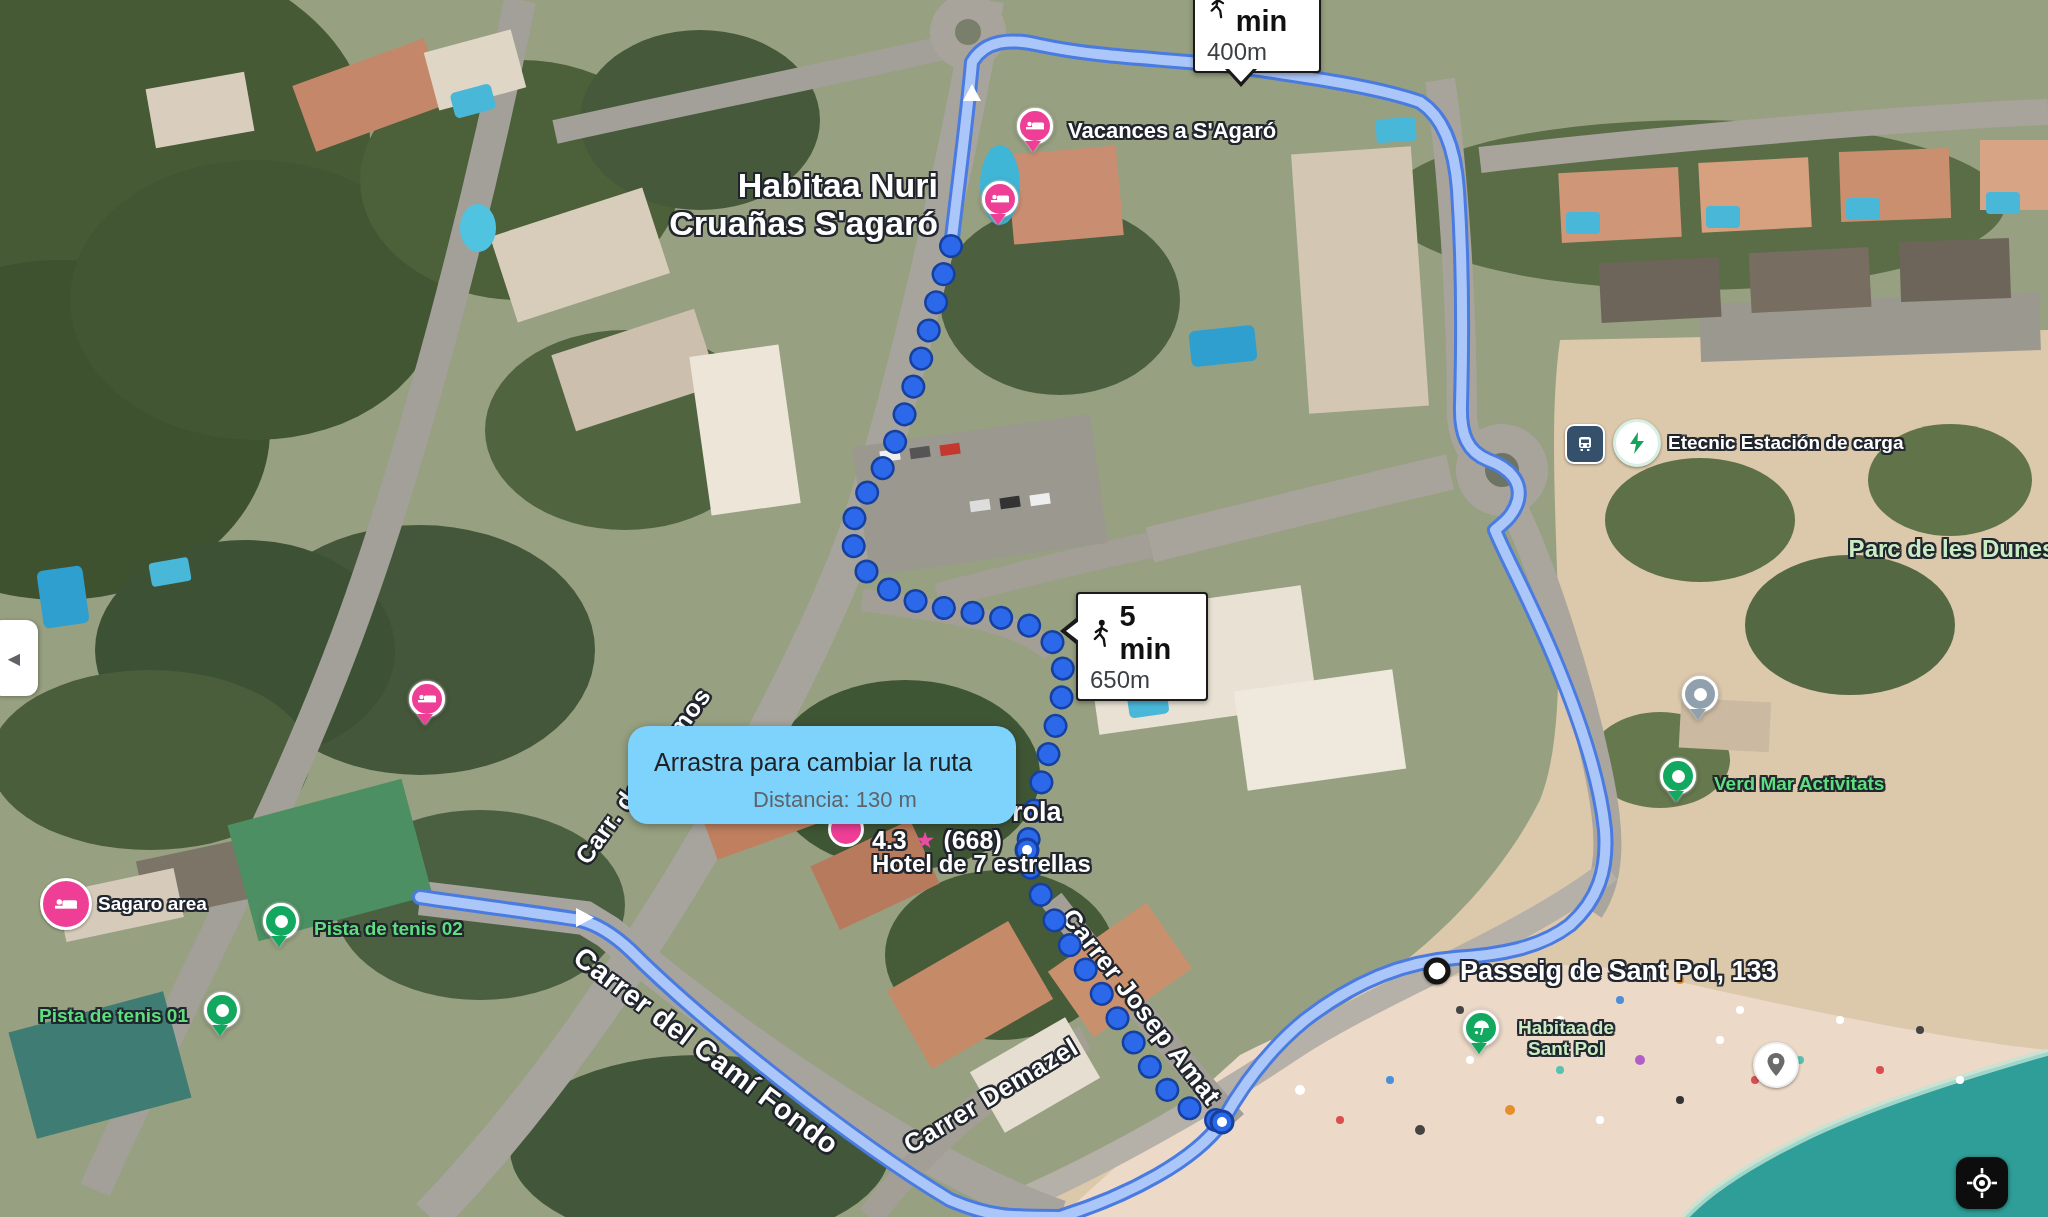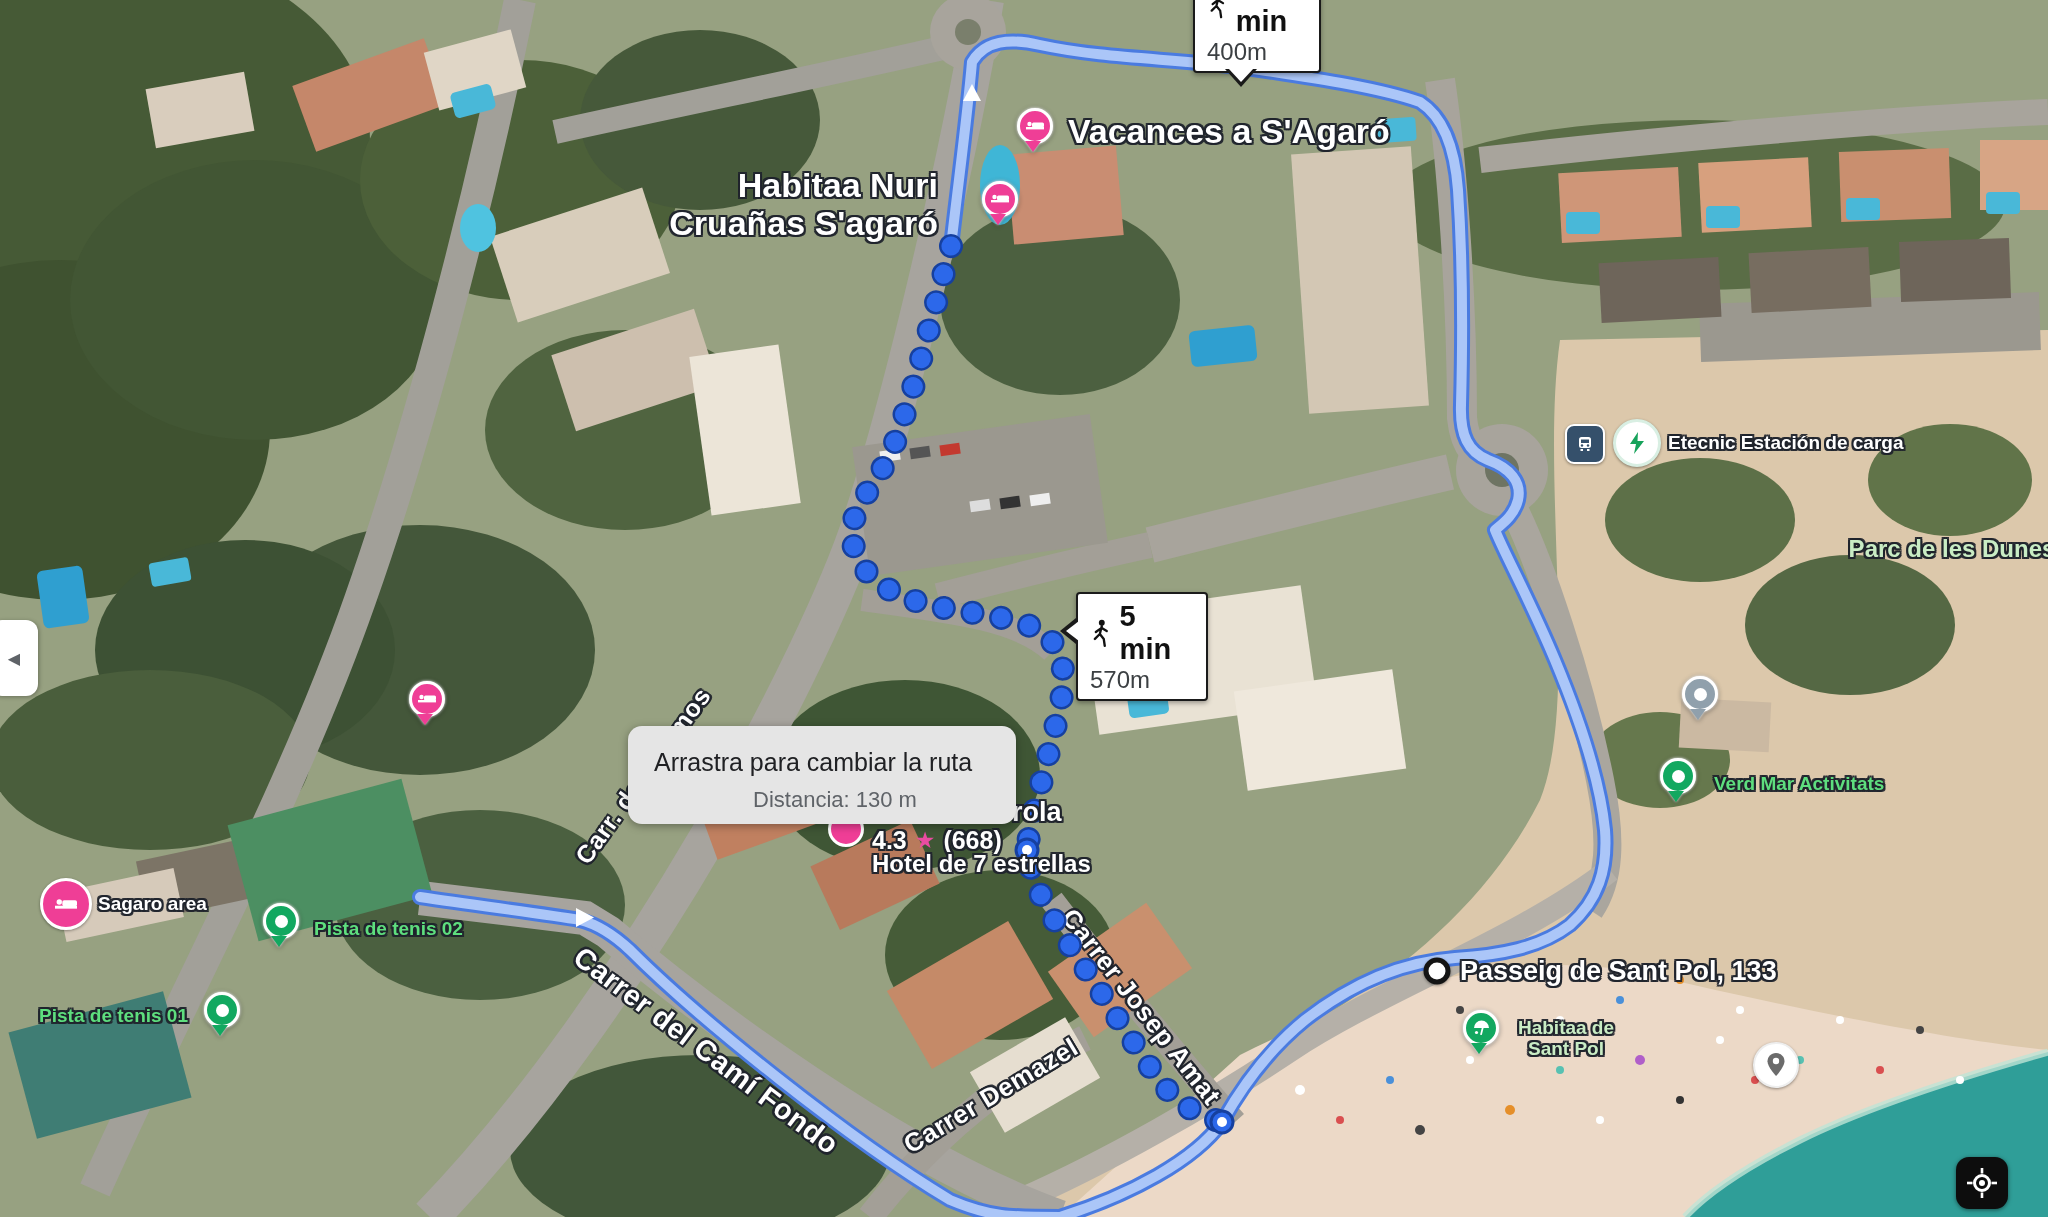--- a/index.html
+++ b/index.html
@@ -38,22 +38,22 @@
     box-shadow:0 1px 3px rgba(0,0,0,.4);}
 
   
   .badge{position:absolute;background:#fff;border:2px solid #1a1a1a;border-radius:4px;
     padding:6px 12px 5px 12px;color:#111;box-shadow:0 2px 5px rgba(0,0,0,.35);}
   .badge .row1{display:flex;align-items:center;gap:8px;font-size:29px;font-weight:700;}
   .badge .row2{font-size:24px;color:#3c4043;margin-top:0px;}
   .ptr{position:absolute;width:0;height:0;}
 
   
-  #dragTip{position:absolute;left:628px;top:726px;width:388px;height:98px;background:#e5e5e5;
-    border-radius:14px;box-shadow:0 2px 8px rgba(0,0,0,.35);padding:0;}
+  #dragTip{position:absolute;left:628px;top:726px;width:388px;height:98px;background:#7dd3fc;
+    border-radius:20px;box-shadow:0 2px 8px rgba(0,0,0,.35);padding:0;}
   #dragTip .t1{font-size:25px;color:#202124;margin:22px 0 0 26px;}
   #dragTip .t2{font-size:22px;color:#5f6368;margin:10px 0 0 26px;text-align:center;}
 
   
   #hotelDot{position:absolute;left:846px;top:829px;width:30px;height:30px;border-radius:50%;
     background:#ef3e96;border:3px solid #fff;transform:translate(-50%,-50%);}
 
   
   #collapseTab{position:absolute;left:-10px;top:620px;width:48px;height:76px;background:#fff;
     border-radius:12px;box-shadow:1px 1px 4px rgba(0,0,0,.3);display:flex;align-items:center;
@@ -236,21 +236,21 @@
 
   <div class="pin z5" style="--c:#ef3e96;left:1035px;top:130px">
     <span class="head">
         <svg width="18" height="12" viewBox="0 0 18 12">
           <circle cx="3.5" cy="4" r="2.2" fill="#fff"></circle>
           <rect x="0" y="7" width="18" height="2.4" fill="#fff"></rect>
           <rect x="6" y="2.5" width="12" height="5" rx="1.5" fill="#fff"></rect>
         </svg>
       </span>
   </div>
-  <div class="lbl poi left z5" style="left:1068px;top:131px;font-size:34px">Vacances a S'Agaró</div>
+  <div class="lbl poi left z5" style="left:1068px;top:131px;font-size:22px">Vacances a S'Agaró</div>
 
   <div class="pin z5" style="--c:#ef3e96;left:1000px;top:203px">
     <span class="head">
         <svg width="18" height="12" viewBox="0 0 18 12">
           <circle cx="3.5" cy="4" r="2.2" fill="#fff"></circle>
           <rect x="0" y="7" width="18" height="2.4" fill="#fff"></rect>
           <rect x="6" y="2.5" width="12" height="5" rx="1.5" fill="#fff"></rect>
         </svg>
       </span>
   </div>
@@ -370,21 +370,21 @@
   </div>
 
   <div class="badge z7" style="left:1076px;top:592px;width:104px">
     <div class="row1">
       <svg width="22" height="28" viewBox="0 0 22 28">
           <circle cx="12" cy="3.5" r="3" fill="#111"></circle>
           <path d="M12,7 L10,15 L5,20 M10,15 L14,20 L15,27 M10,10 L6,13 M12,9 L17,12" stroke="#111" stroke-width="2.4" fill="none" stroke-linecap="round"></path>
         </svg>
       <span>5 min</span>
     </div>
-    <div class="row2">570m</div>
+    <div class="row2">650m</div>
     <span class="ptr" style="left:-18px;top:24px;border:13px solid transparent;border-right:16px solid #1a1a1a;border-left:0"></span>
     <span class="ptr" style="left:-12px;top:27px;border:10px solid transparent;border-right:13px solid #fff;border-left:0"></span>
   </div>
 
   <div id="hotelDot" class="z6"></div>
 
   <div id="dragTip" class="z7">
     <div class="t1">Arrastra para cambiar la ruta</div>
     <div class="t2">Distancia: 130 m</div>
   </div>

